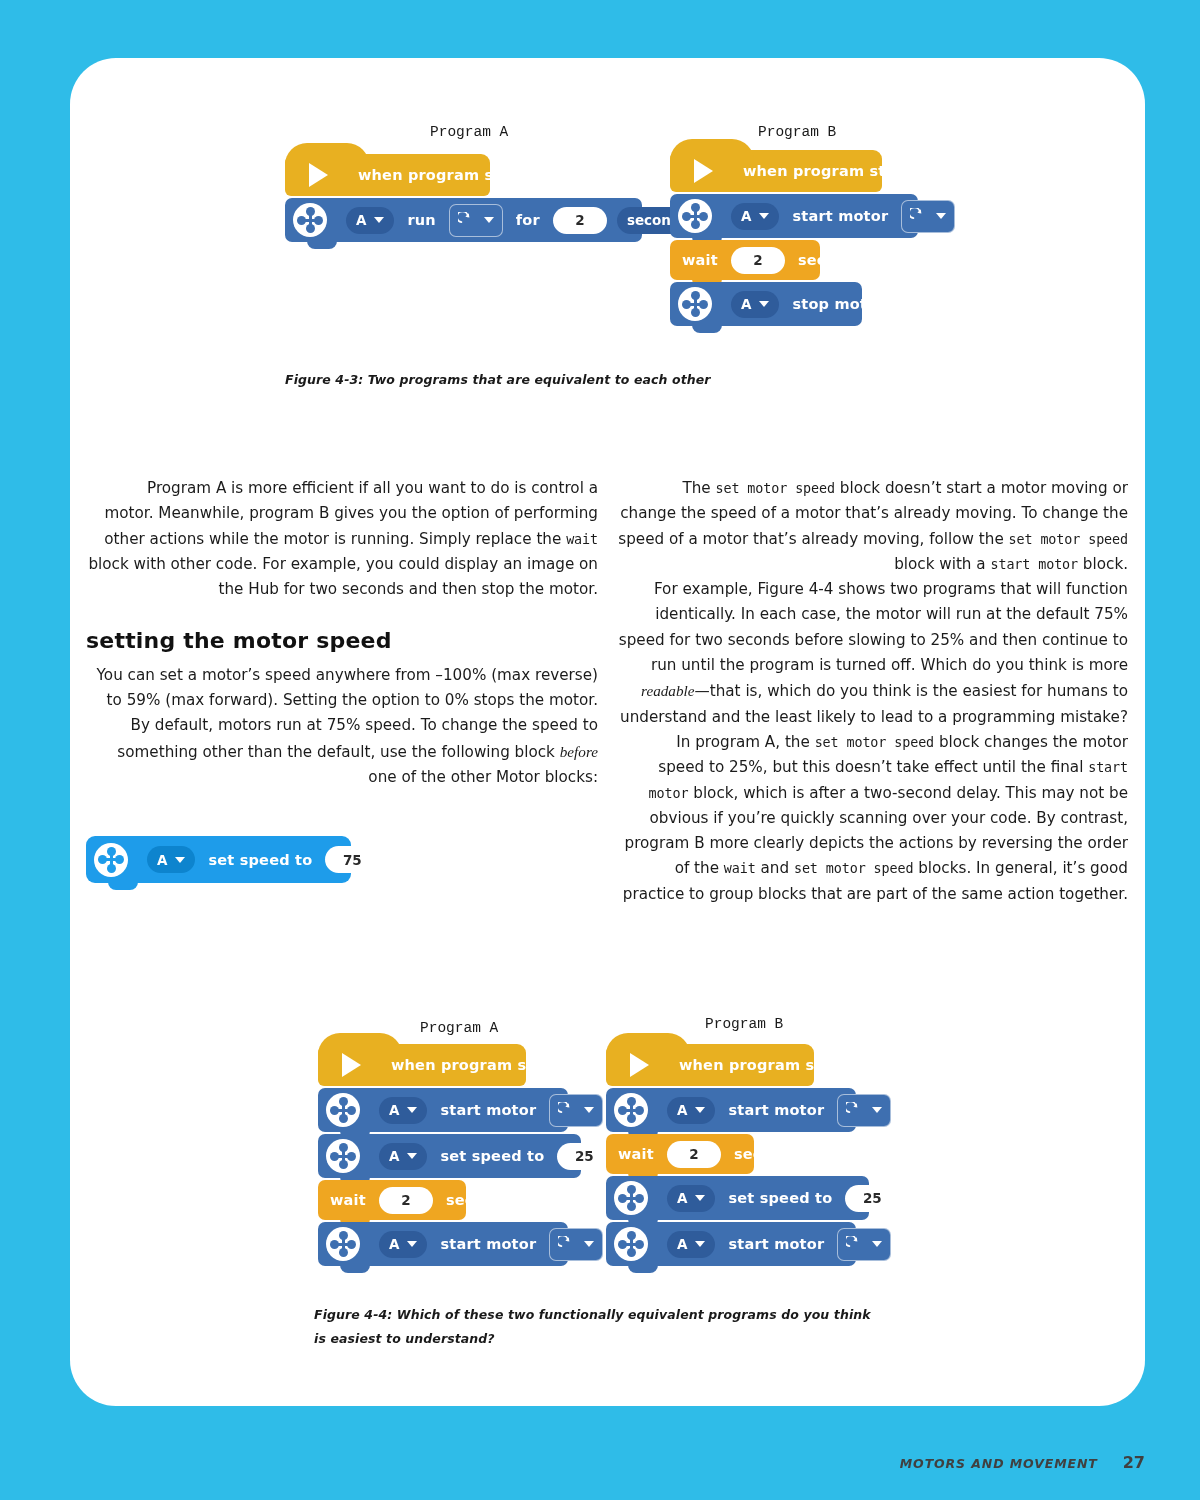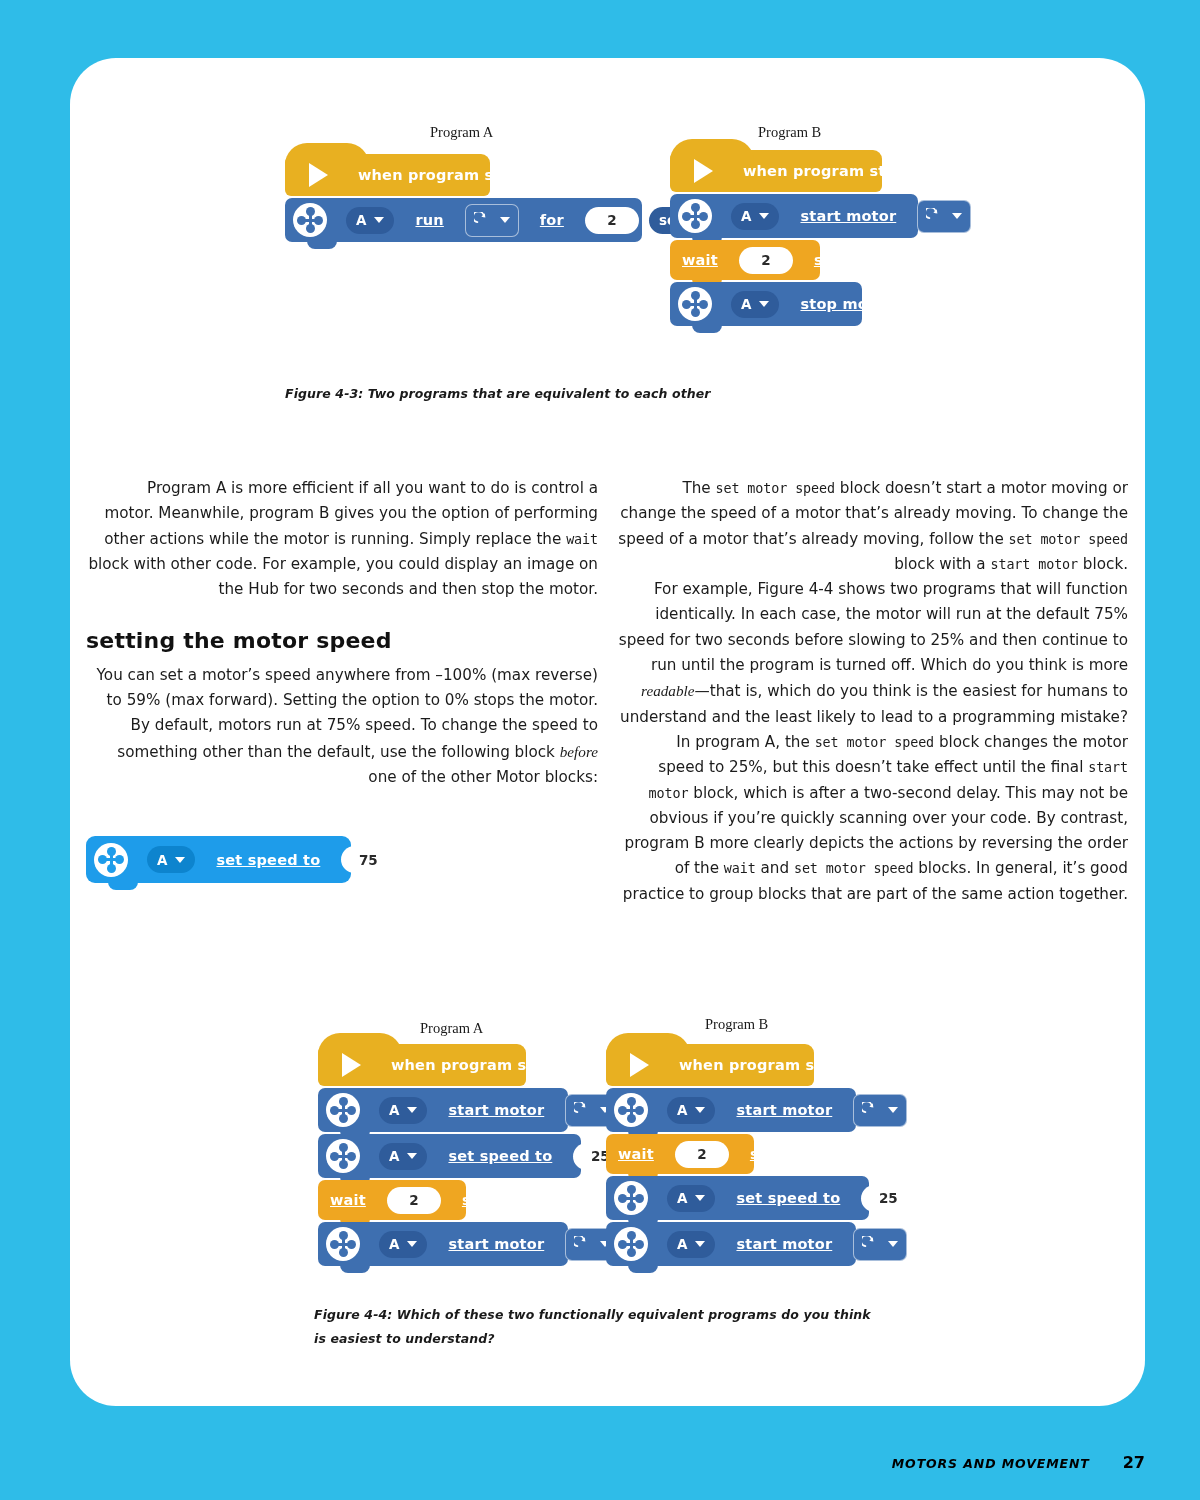--- a/index.html
+++ b/index.html
@@ -18,21 +18,21 @@
 
   
   .caption{
     font-family:"DejaVu Sans", sans-serif;
     font-style:italic;font-weight:600;
     font-size:12.5px;color:#1a1a1a;
     letter-spacing:.1px;line-height:1.95;
   }
 
   .fig-label{
-    font-family:Liberation Serif, serif;
+    font-family:Liberation Mono, monospace;
     font-size:14.5px;color:#1a1a1a;text-align:center;
   }
 
   
   .col{
     position:absolute;width:512px;
     font-family:"DejaVu Sans", sans-serif;
     font-size:15.2px;line-height:25.3px;color:#1b1b1b;
   }
   .col p{margin:0;text-align:right;}
@@ -121,21 +121,21 @@
   }
   .bright .pill{background:#0D84CE;}
   .pill .chev{
     width:0;height:0;border-left:5.5px solid transparent;
     border-right:5.5px solid transparent;border-top:6.5px solid #fff;
     margin-left:8px;
   }
   .lbl{
     color:#fff;font-weight:bold;font-size:14.5px;
     font-family:"DejaVu Sans", sans-serif;
-    margin:0 21px;white-space:nowrap;letter-spacing:.2px;text-decoration:underline;
+    margin:0 13px;white-space:nowrap;letter-spacing:.2px;
   }
   .numpill{
     background:#fff;border-radius:14px;height:27px;min-width:40px;
     display:flex;align-items:center;justify-content:center;
     color:#2a2a2a;font-weight:bold;font-size:13.5px;
     font-family:"DejaVu Sans", sans-serif;padding:0 7px;
   }
   .dirbox{
     background:#3E6FB0;border:1.6px solid rgba(255,255,255,.55);
     border-radius:7px;height:31px;display:flex;align-items:center;
@@ -155,21 +155,21 @@
     background:#EFA621;border-radius:7px;height:40px;
     display:flex;align-items:center;padding:0 16px 0 12px;
     box-sizing:border-box;position:relative;
   }
   .wblk .notch{background:#EFA621;}
   .wblk .lbl{font-size:14.5px;}
 
   
   .footer{
     position:absolute;right:55px;bottom:28px;
-    display:flex;align-items:baseline;gap:33px;color:#000000;
+    display:flex;align-items:baseline;gap:25px;color:#404040;
   }
   .footer .ftxt{
     font-family:"DejaVu Sans", sans-serif;font-style:italic;
     font-weight:bold;font-size:12.5px;letter-spacing:.9px;
   }
   .footer .pnum{
     font-family:"DejaVu Sans", sans-serif;font-weight:bold;font-size:16px;
   }
 </style>
 </head>
@@ -267,21 +267,21 @@
       <span class="vsep"></span>
       <span class="pill">
           <span>A</span>
           <span class="chev"></span>
         </span>
       <span class="lbl">stop motor</span>
       <span class="notch"></span>
     </div>
   </div>
 
-  <div style="position:absolute;left:215px;top:324px;width:660px;" class="caption">Figure 4-3: Two programs that are equivalent to each other</div>
+  <div style="position:absolute;left:215px;top:310px;width:660px;" class="caption">Figure 4-3: Two programs that are equivalent to each other</div>
 
   <div class="col" style="left:16px;top:418px;">
     <p class="ind"><span>Program A is more efficient if all you want to do is control a motor. Meanwhile, program B gives you the option of performing other actions while the motor is running. Simply replace the </span><span class="mono">wait</span><span> block with other code. For example, you could display an image on the Hub for two seconds and then stop the motor.</span></p>
     <h2 class="sec" style="margin-top:26px;">setting the motor speed</h2>
     <p><span>You can set a motor’s speed anywhere from –100% (max reverse) to 59% (max forward). Setting the option to 0% stops the motor. By default, motors run at 75% speed. To change the speed to something other than the default, use the following block </span><span class="it">before</span><span> one of the other Motor blocks:</span></p>
   </div>
 
   <div class="stack" style="left:16px;top:778px;">
     <div class="mblk bright" style="width:265px;height:47px;border-radius:9px;">
       <span class="motor-icon">

